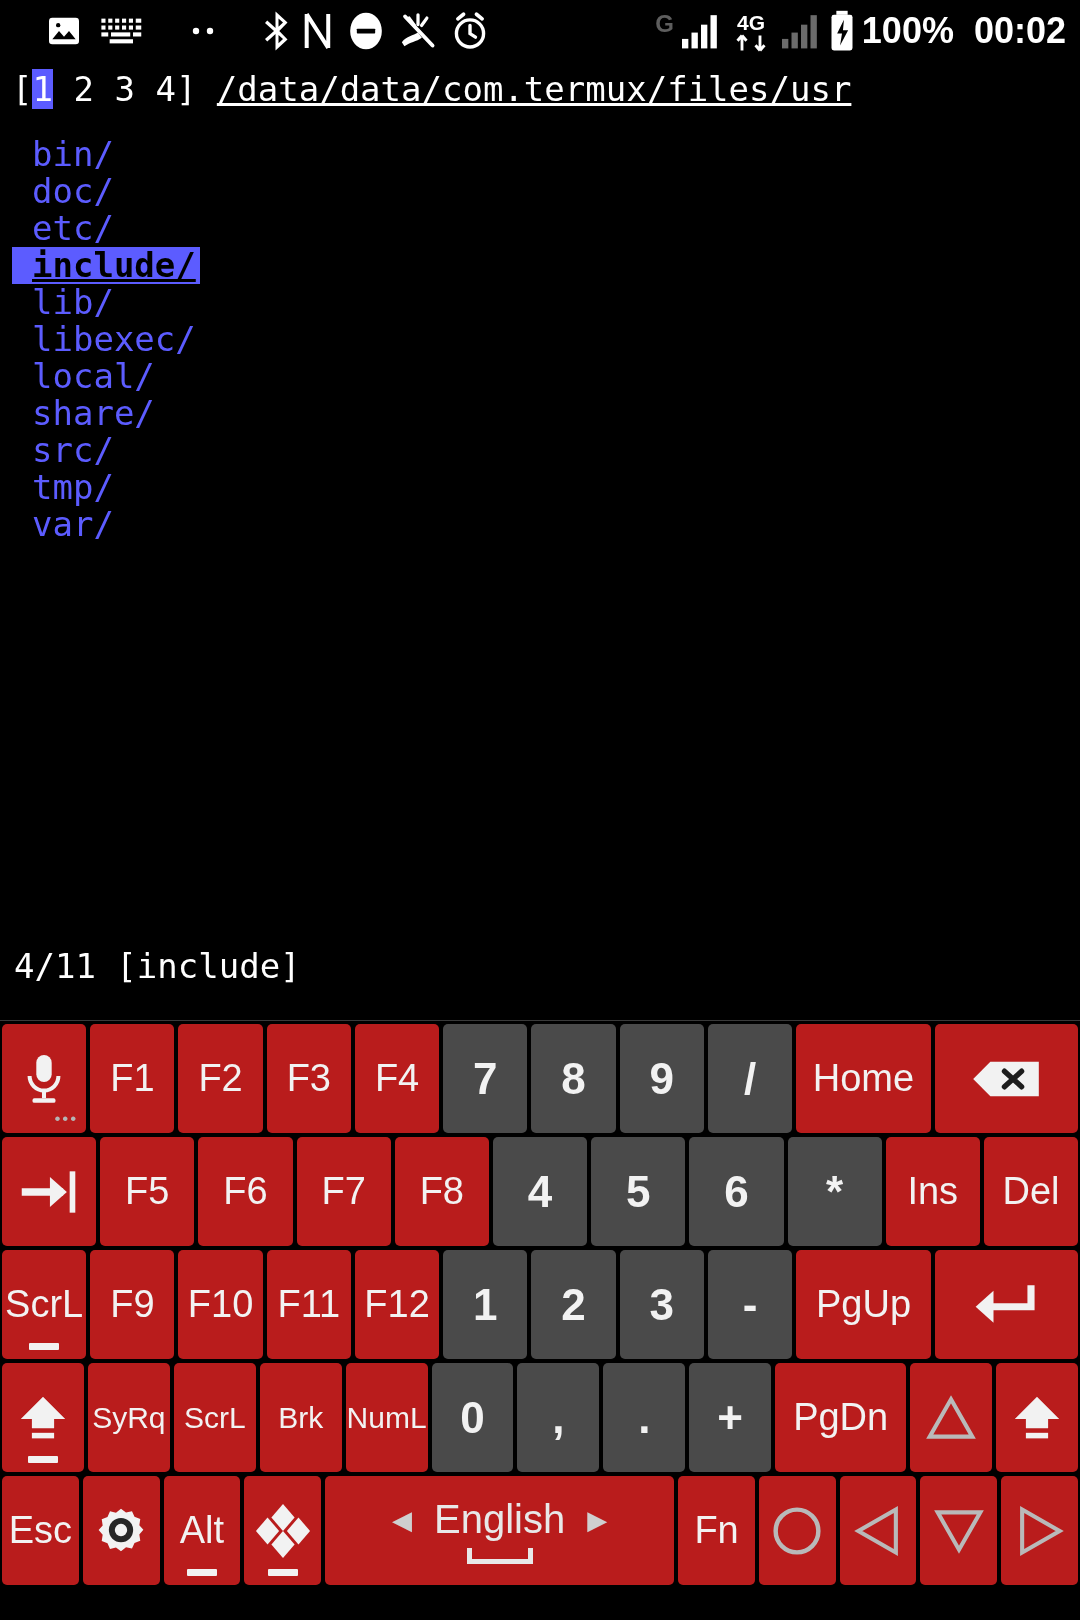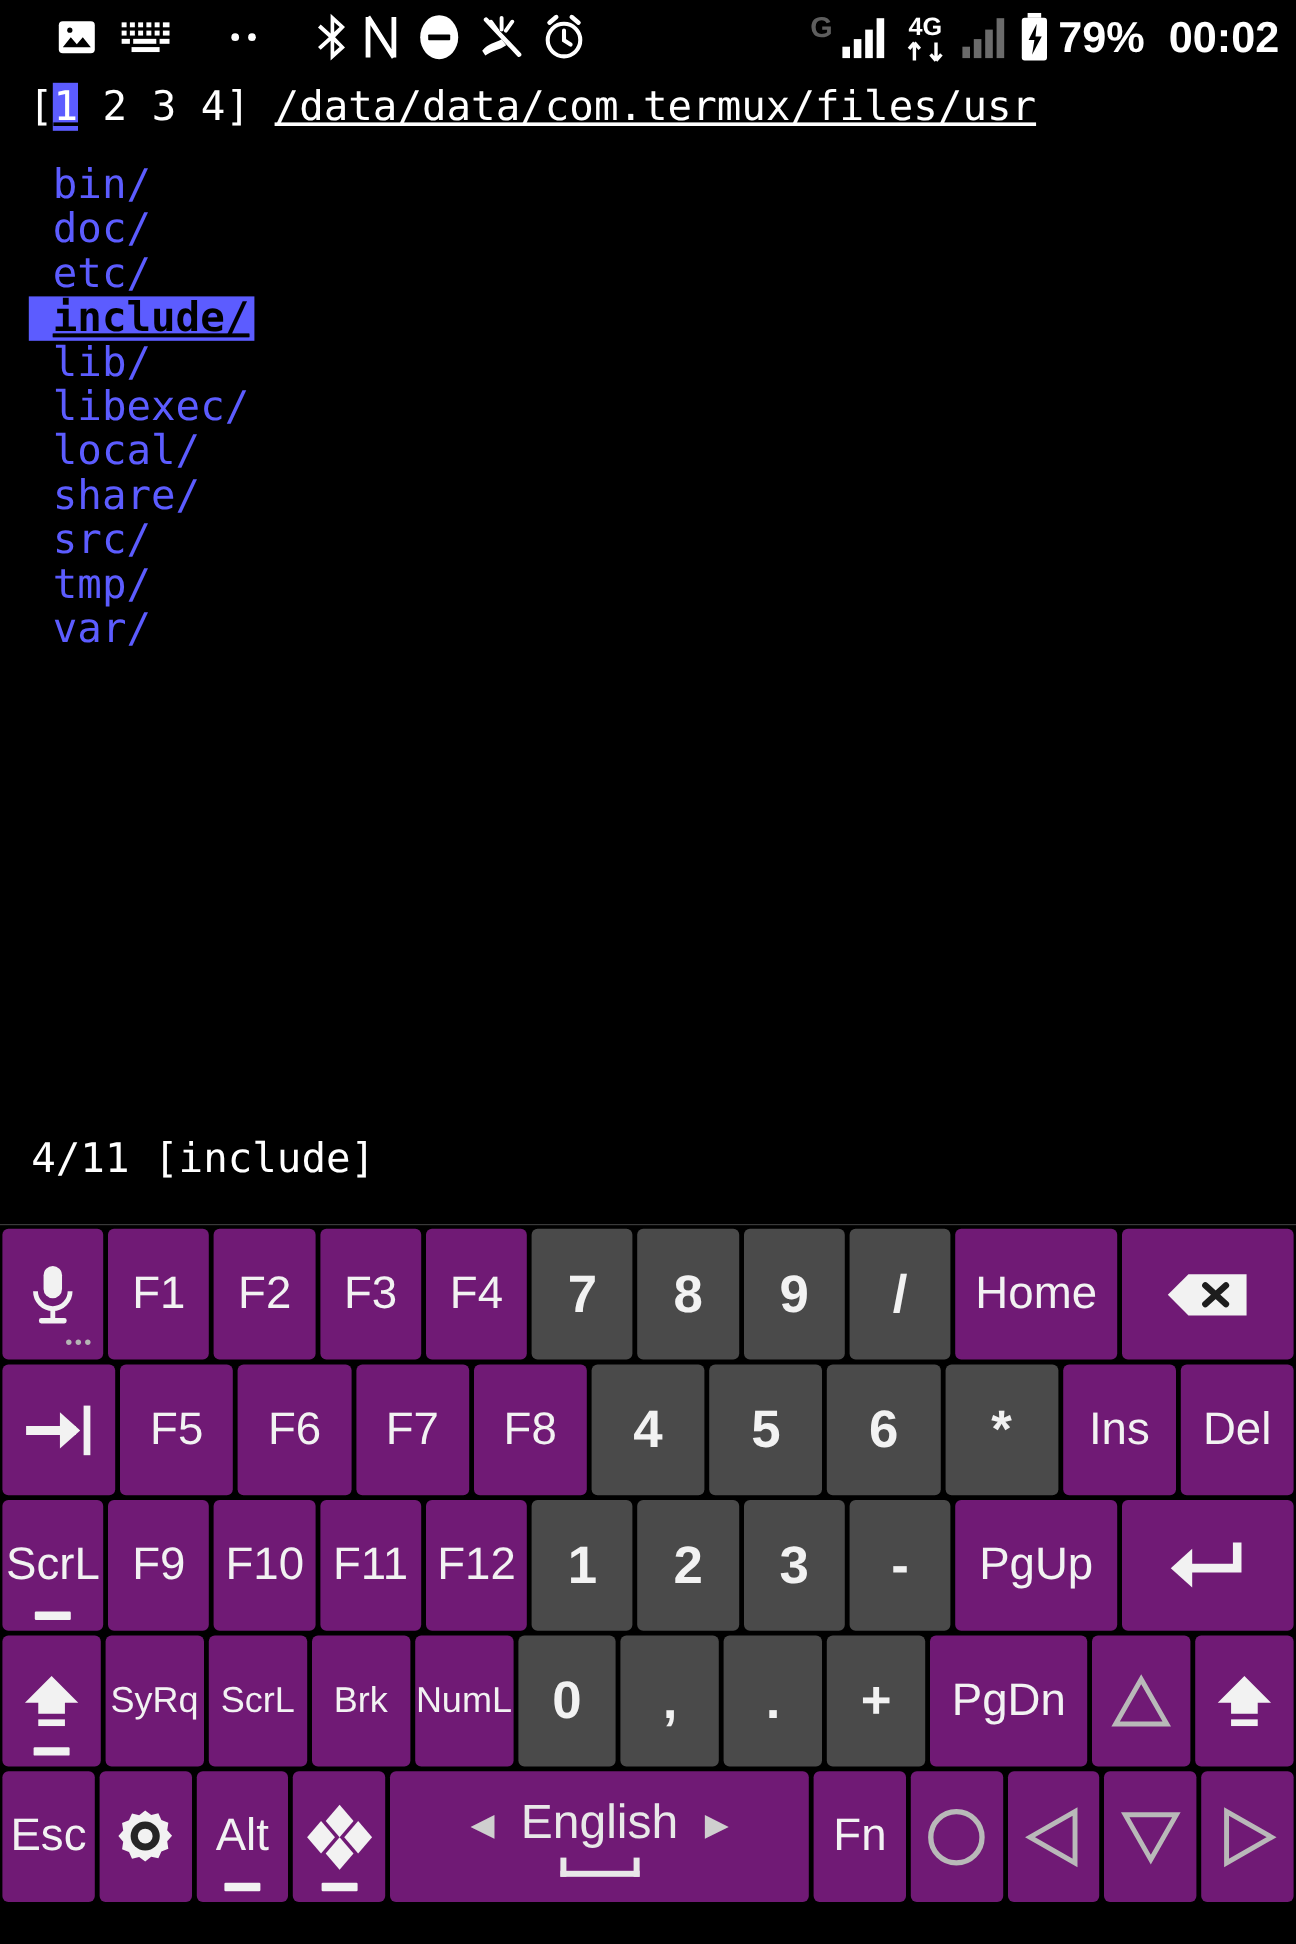--- a/index.html
+++ b/index.html
@@ -29,29 +29,28 @@
   .sb-gap { width: 42px; }
   .sb-gap2 { width: 30px; }
   .sb-text {
     font-size: 36px; font-weight: 700; letter-spacing: 0px;
     color: #fff; line-height: 1;
   }
 
   
   #terminal {
     position: absolute;
-    top: 62px; left: 16px;
+    top: 62px; left: 4px;
     width: 860px;
     height: 958px;
     background: #000;
     font-family: "DejaVu Sans Mono", "Liberation Mono", monospace;
     font-size: 33px;
     line-height: 38px;
     overflow: hidden;
-    text-decoration: underline;
   }
   #tab-line {
     padding-left: 8px;
     padding-top: 4px;
     white-space: pre;
     font-size: 34px;
     line-height: 46px;
     color: #ffffff;
   }
   .tab-active {
@@ -103,21 +102,21 @@
   .kb-row {
     display: flex;
     width: 100%;
     height: 109px;
     gap: 4px;
     margin-bottom: 4px;
   }
   .kb-row:last-child { margin-bottom: 0; }
 
   .key {
-    background: #701a75;
+    background: #b91c1c;
     border-radius: 5px;
     position: relative;
     display: flex;
     align-items: center;
     justify-content: center;
     color: #f2f2f2;
     font-size: 38px;
     font-family: "Liberation Sans", sans-serif;
     overflow: hidden;
     flex: 1 1 0;
@@ -275,21 +274,21 @@
           </g>
         </svg>
     </span>
     <span class="sb-icon">
       <svg width="28" height="42" viewBox="0 0 16 26">
         <rect x="4.5" y="0.5" width="7" height="2.5" fill="#fff"></rect>
         <rect x="1.5" y="3" width="13" height="22" rx="1.5" fill="#fff"></rect>
         <path d="M9.2 6 L5 14.5 h3 L6.8 22 l5-9.4 h-3.2z" fill="#000"></path>
       </svg>
     </span>
-    <span class="sb-text">79%</span>
+    <span class="sb-text">100%</span>
     <span style="width:8px"></span>
     <span class="sb-text">00:02</span>
   </div>
 </div>
 
 <div id="terminal">
   <div id="tab-line"><span>[</span><span class="tab-active">1</span><span> </span><span>2</span><span> </span><span>3</span><span> </span><span>4</span><span>] </span><span class="path-underline">/data/data/com.termux/files/usr</span></div>
   <div id="file-list">
       <div class="file-row">bin/</div>
       <div class="file-row">doc/</div>

